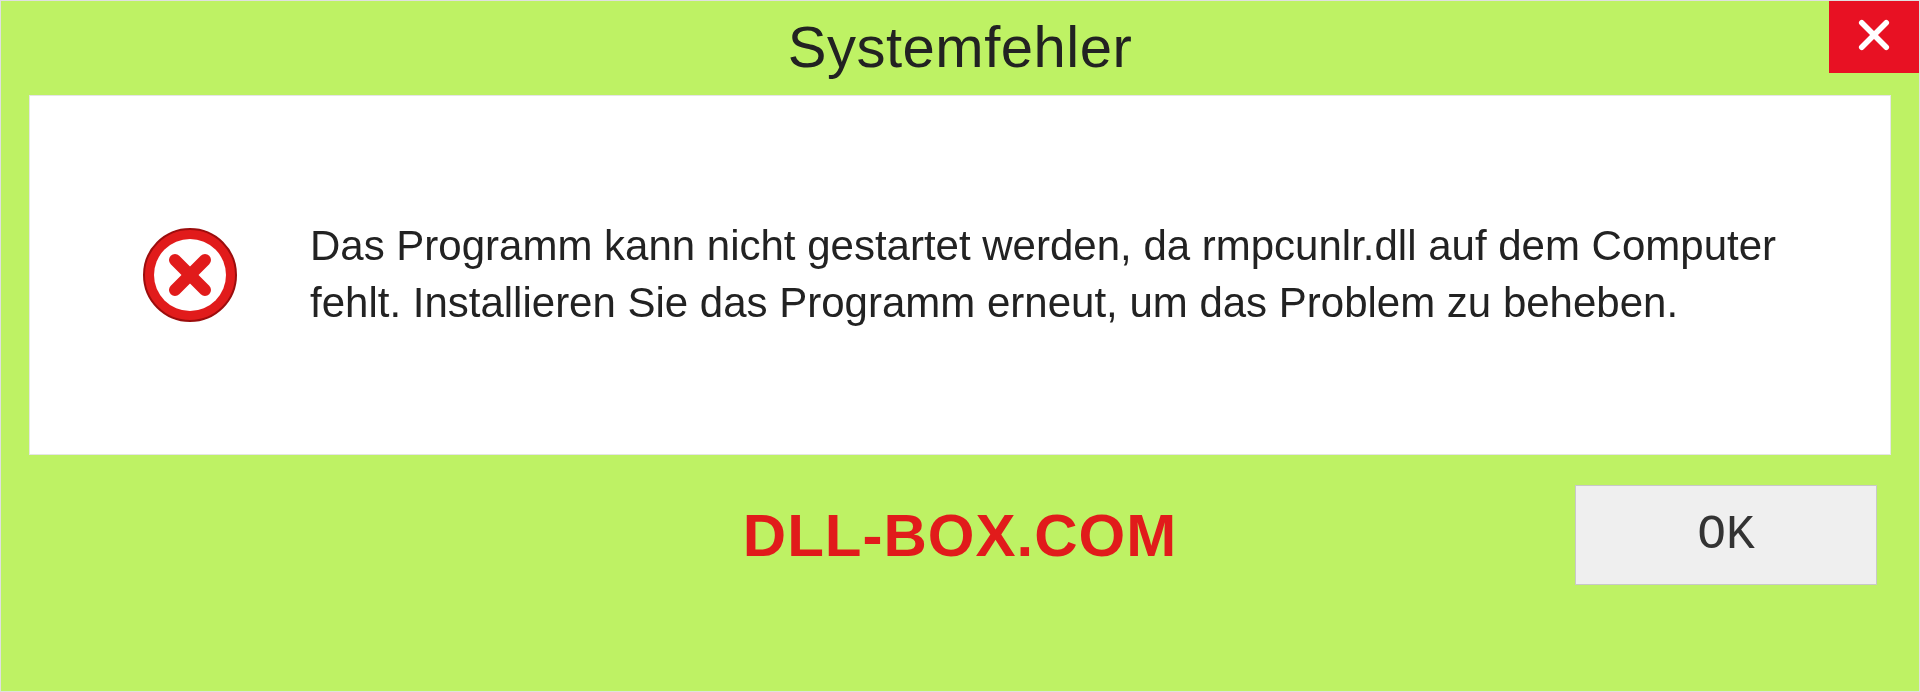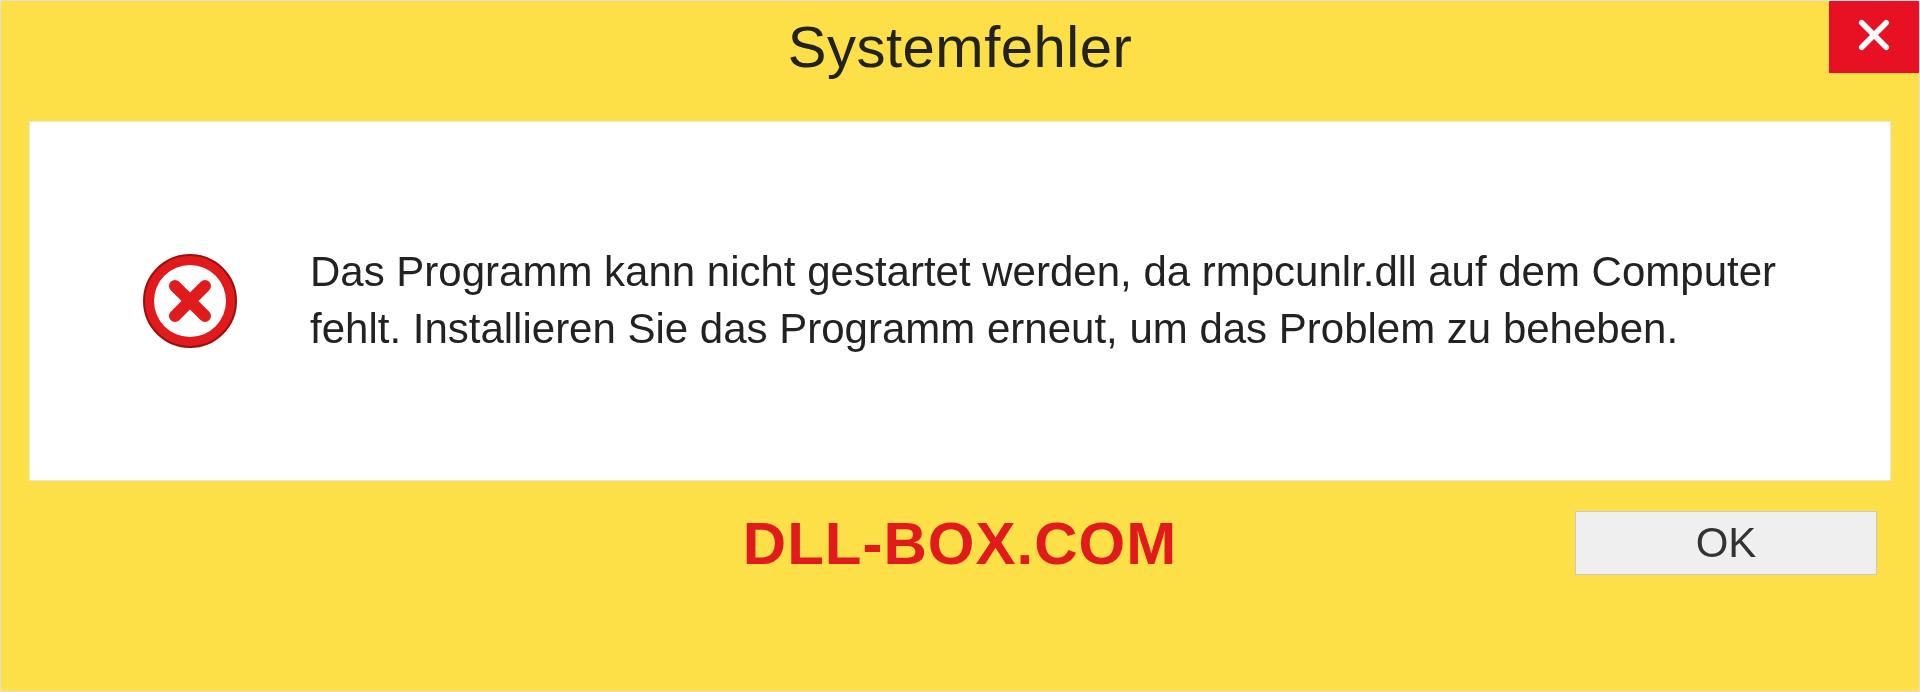--- a/index.html
+++ b/index.html
@@ -10,21 +10,21 @@
     body {
       font-family: -apple-system, BlinkMacSystemFont, "Segoe UI", Arial, sans-serif;
       background: #fff;
       width: 1920px;
       height: 692px;
       overflow: hidden;
     }
     .dialog-window {
       width: 1920px;
       height: 692px;
-      background: #fde047;
+      background: #bef264;
       border: 1px solid #e0e0e0;
       position: relative;
       display: flex;
       flex-direction: column;
     }
     .titlebar {
       display: flex;
       align-items: flex-start;
       justify-content: center;
       position: relative;
@@ -47,21 +47,21 @@
       display: flex;
       align-items: center;
       justify-content: center;
       cursor: pointer;
     }
     .close-btn svg {
       width: 42px;
       height: 42px;
     }
     .content-panel {
-      margin: 30px 28px 0 28px;
+      margin: 4px 28px 0 28px;
       background: #ffffff;
       border: 1px solid #e5e5e5;
       flex: 1;
       display: flex;
       align-items: center;
       padding: 50px 60px 50px 110px;
       gap: 70px;
       min-height: 320px;
       max-height: 360px;
     }
@@ -96,30 +96,30 @@
       left: 50%;
       transform: translateX(-50%);
       font-size: 60px;
       font-weight: 800;
       color: #e11b1b;
       letter-spacing: 1px;
       white-space: nowrap;
     }
     .ok-btn {
       width: 302px;
-      height: 64px;
+      height: 100px;
       background: #efefef;
       border: 1.5px solid #c8c8c8;
-      font-size: 42px;
+      font-size: 48px;
       color: #333;
       display: flex;
       align-items: center;
       justify-content: center;
       cursor: pointer;
-      font-family: Liberation Sans, sans-serif;
+      font-family: Liberation Mono, monospace;
     }
   </style>
 </head>
 <body>
 
 <div class="dialog-window">
 
   <div class="titlebar">
     <div class="title">Systemfehler</div>
     <div class="close-btn">

